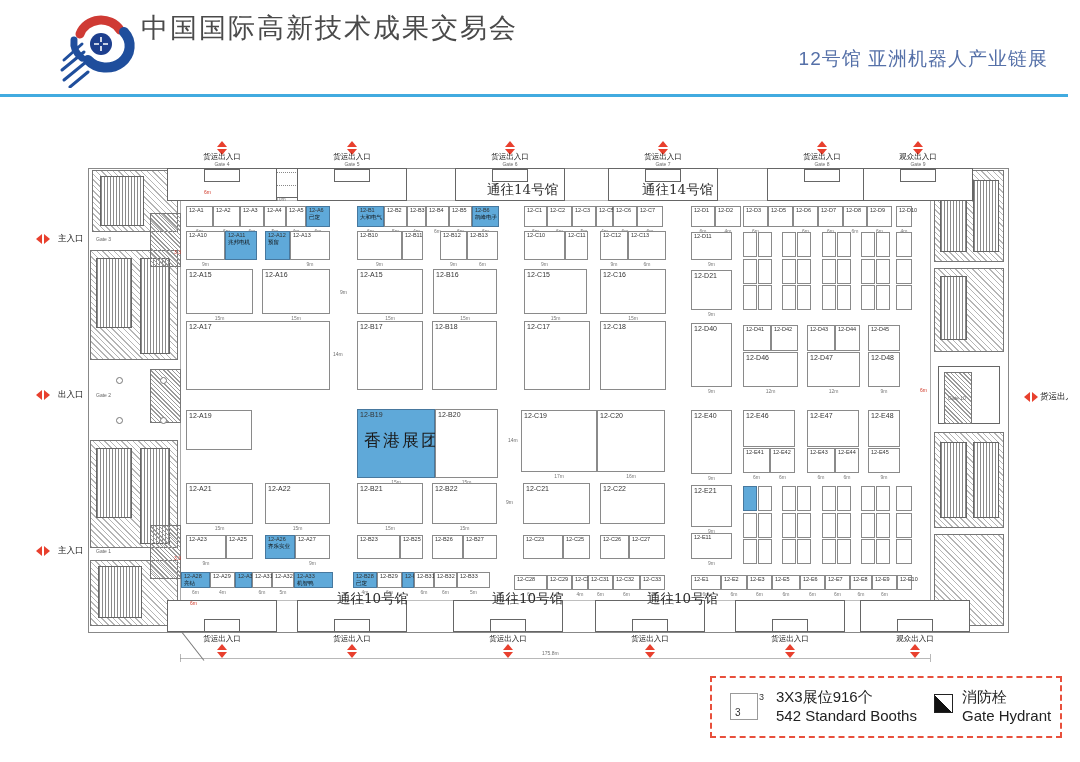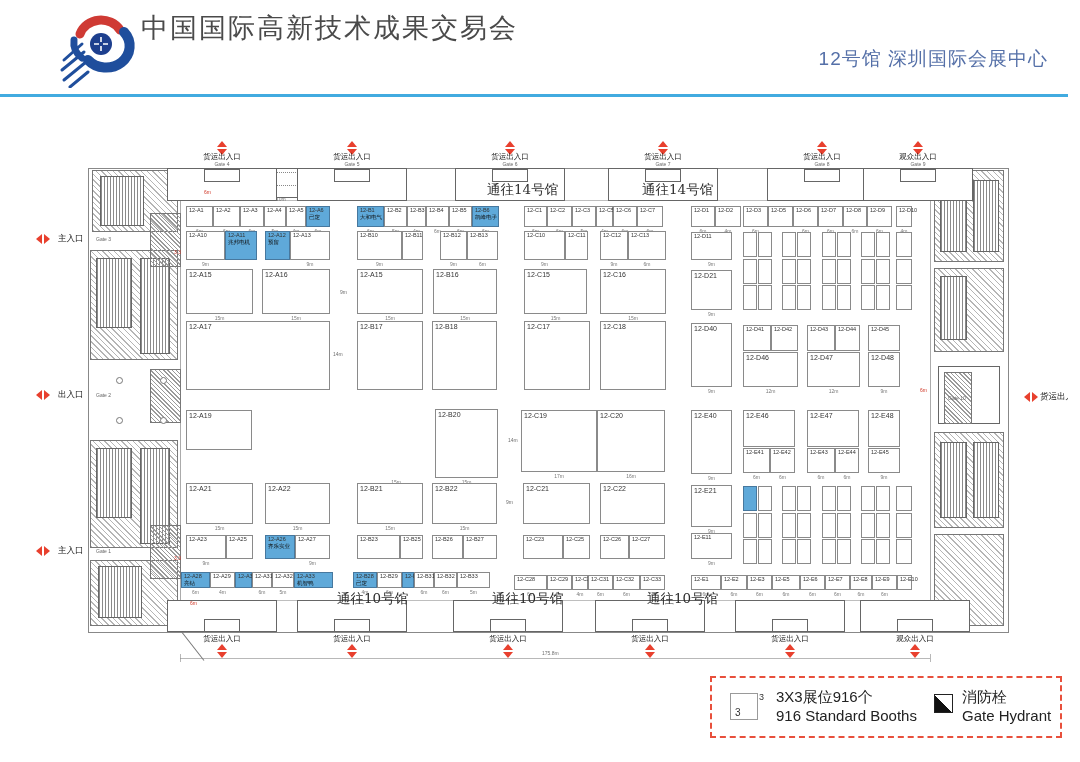--- a/index.html
+++ b/index.html
@@ -77,21 +77,21 @@
       </g>
       <g stroke="#1f4e9c" stroke-width="3" stroke-linecap="round">
         <path d="M6,52 L24,36"></path>
           <path d="M4,62 L26,44"></path>
           <path d="M6,72 L28,54"></path>
           <path d="M12,79 L30,64"></path>
       </g>
     </svg>
   </div>
   <div class="abs hdr-cn">中国国际高新技术成果交易会</div>
-  <div class="abs hdr-hall">12号馆 深圳国际会展中心</div>
+  <div class="abs hdr-hall">12号馆 亚洲机器人产业链展</div>
   <div class="abs rule"></div>
 
   <div class="abs" id="plan" style="left:0;top:100px;width:1080px;height:575px;">
     
   </div>
 
   <div>
 
     <div class="wline abs" style="left:88px;top:168px;width:920px;height:1px;"></div>
     <div class="wline abs" style="left:88px;top:632px;width:920px;height:1px;"></div>
@@ -135,21 +135,21 @@
 
     <div class="abs" style="left:152px;top:660px;width:52px;height:1px;background:#777;transform:rotate(52deg);transform-origin:right center;"></div>
   </div>
 
   <div class="legend">
     <div class="leg-box">
       <span class="in3">3</span>
     </div>
     <span class="leg-sup">3</span>
     <div class="leg-t1">3X3展位916个</div>
-    <div class="leg-t2">916 Standard Booths</div>
+    <div class="leg-t2">542 Standard Booths</div>
     <div class="hyd"></div>
     <div class="leg-t3">消防栓</div>
     <div class="leg-t4">Gate Hydrant</div>
   </div>
 
 <div class="booth" style="left: 186px; top: 206px; width: 27px; height: 21px;">
       <span class="bid">12-A1</span>
     </div>
     <div class="dimlbl" style="left: 186px; top: 229px; width: 27px;">6m</div>
     <div class="booth" style="left: 213px; top: 206px; width: 27px; height: 21px;">
@@ -381,20 +381,24 @@
     <div class="dimlbl" style="left: 807px; top: 389px; width: 53px;">12m</div>
     <div class="booth" style="left: 868px; top: 325px; width: 32px; height: 26px;">
       <span class="bid">12-D45</span>
     </div>
     <div class="booth lg" style="left: 868px; top: 352px; width: 32px; height: 35px;">
       <span class="bid">12-D48</span>
     </div>
     <div class="dimlbl" style="left: 868px; top: 389px; width: 32px;">9m</div>
     <div class="booth lg" style="left: 186px; top: 410px; width: 66px; height: 40px;">
       <span class="bid">12-A19</span>
+    </div>
+    <div class="booth blue lg" style="left: 357px; top: 409px; width: 78px; height: 69px;">
+      <span class="bid">12-B19</span>
+      <span class="co cobig">香港展团</span>
     </div>
     <div class="dimlbl" style="left: 357px; top: 480px; width: 78px;">15m</div>
     <div class="booth lg" style="left: 435px; top: 409px; width: 63px; height: 69px;">
       <span class="bid">12-B20</span>
     </div>
     <div class="dimlbl" style="left: 435px; top: 480px; width: 63px;">15m</div>
     <div class="booth lg" style="left: 521px; top: 410px; width: 76px; height: 62px;">
       <span class="bid">12-C19</span>
     </div>
     <div class="dimlbl" style="left: 521px; top: 474px; width: 76px;">17m</div>

